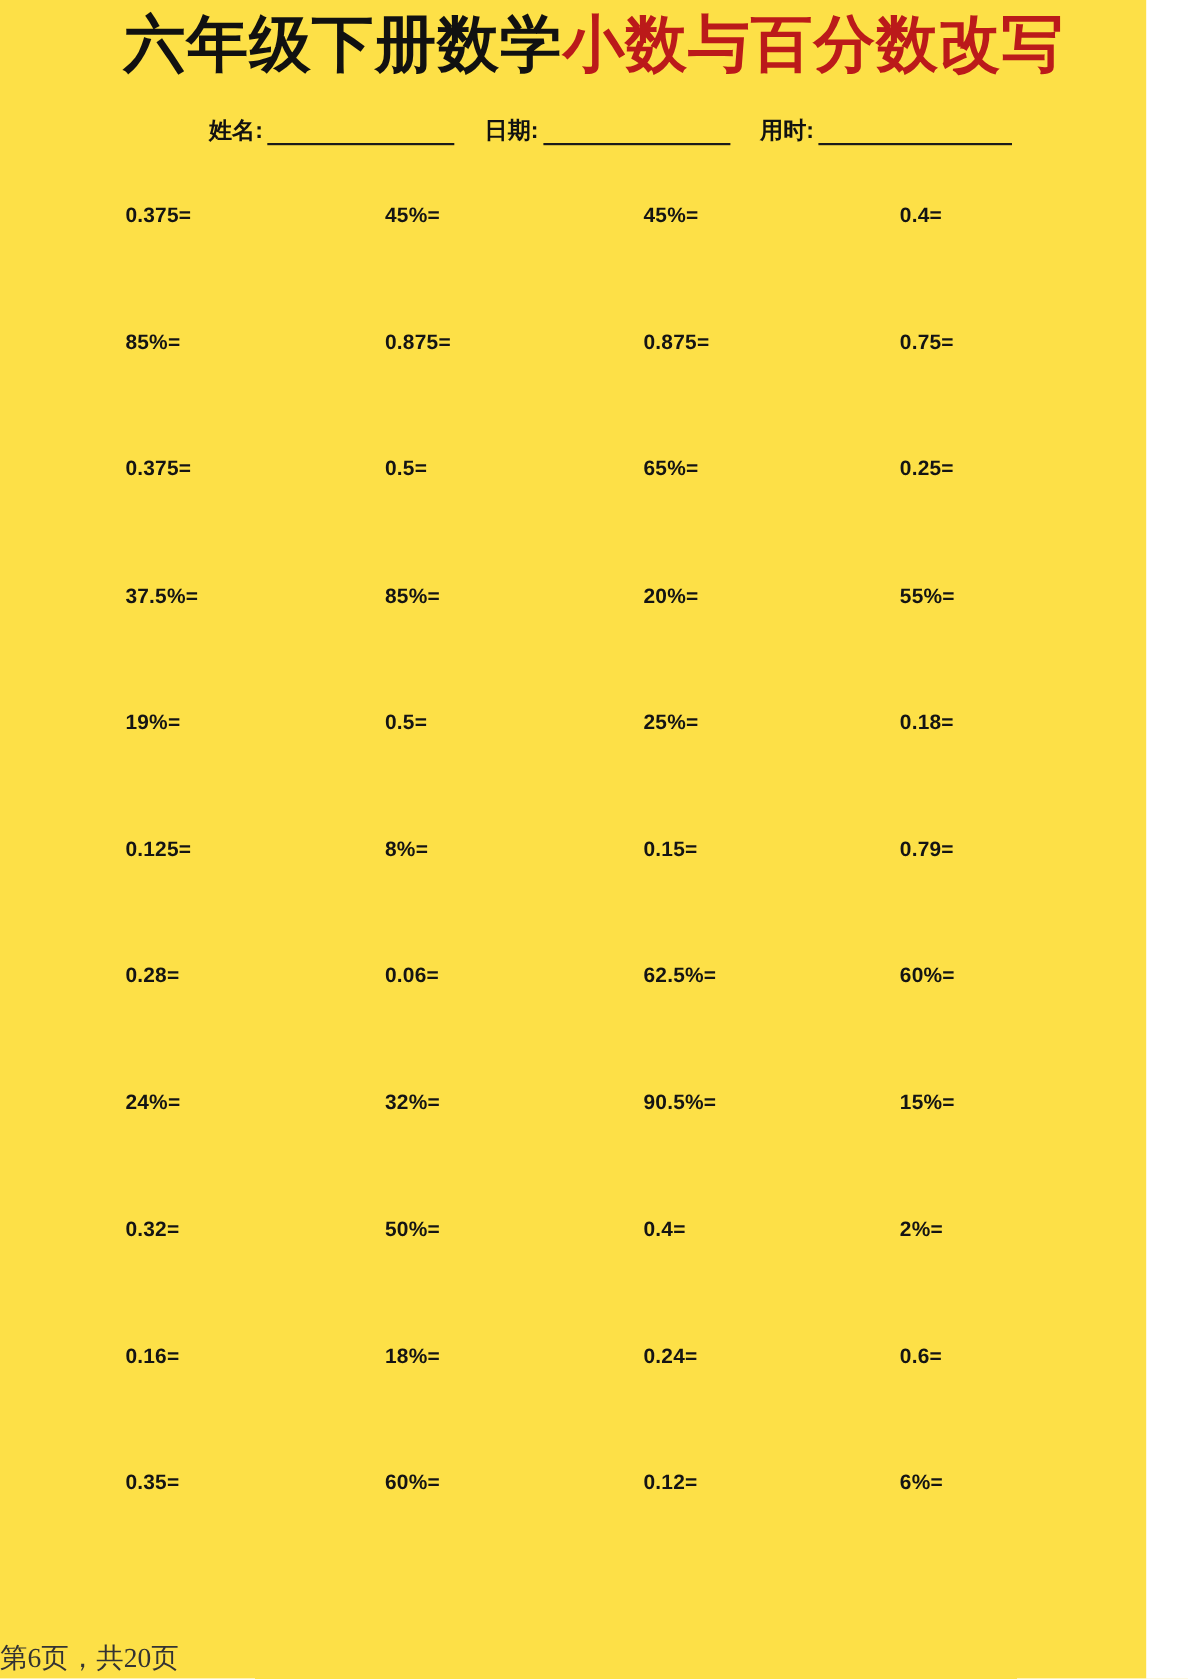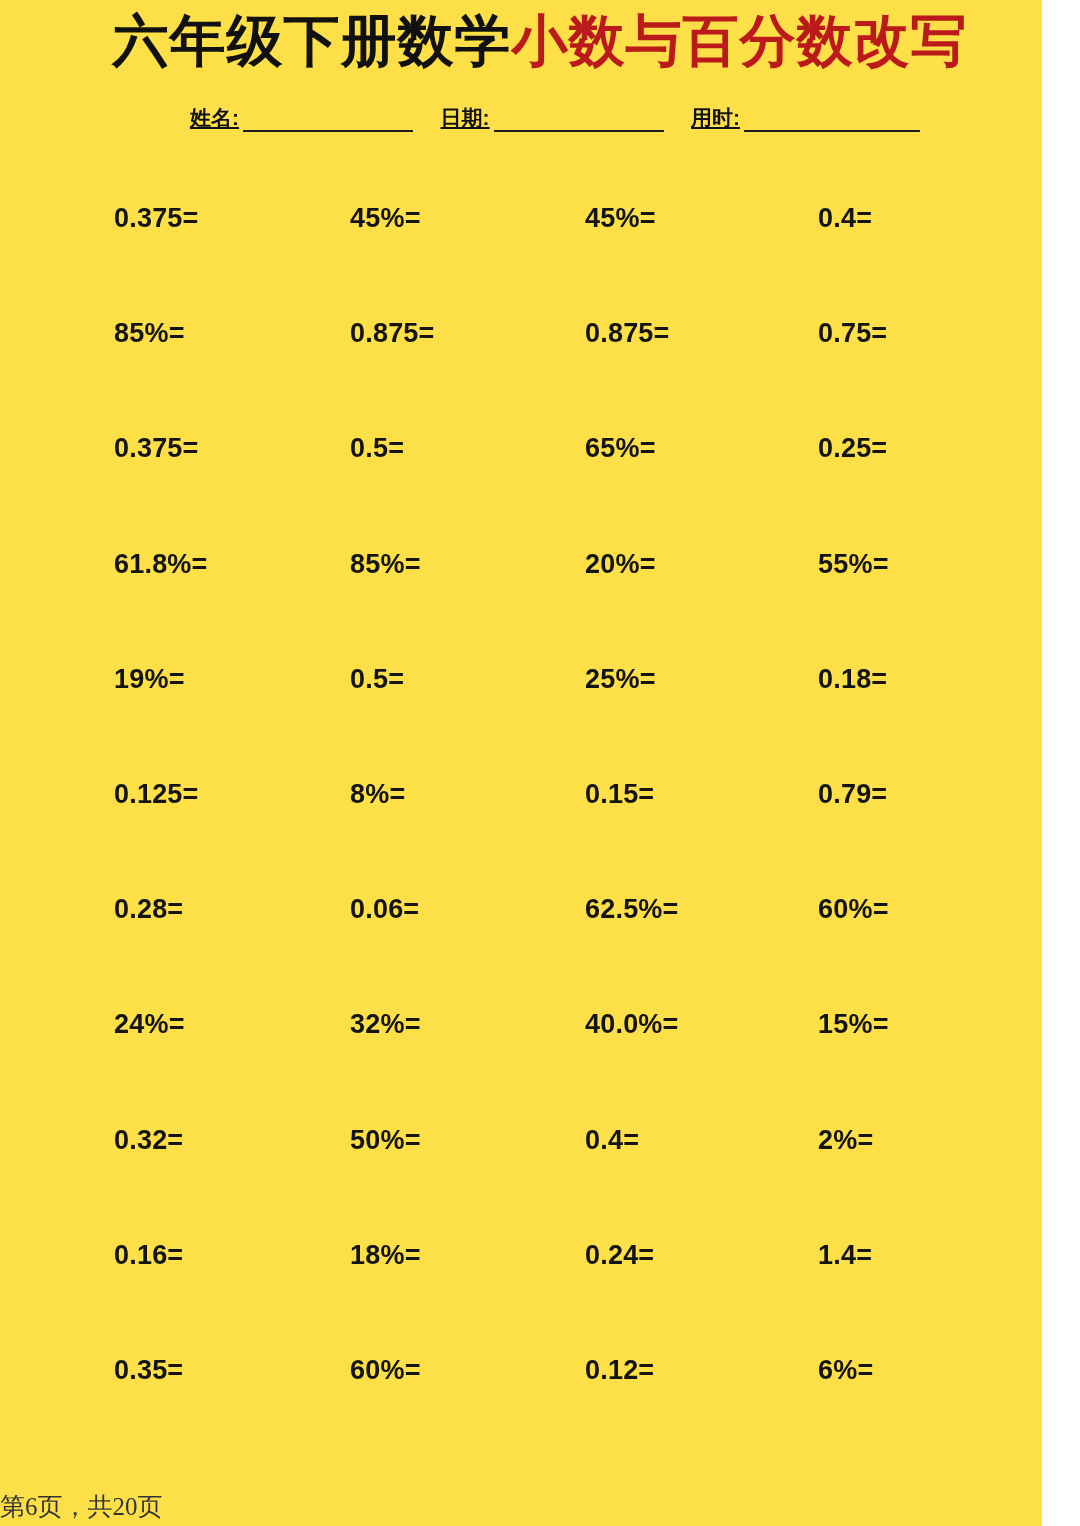--- a/index.html
+++ b/index.html
@@ -44,21 +44,20 @@
     top: 104px;
     left: 190px;
     width: 730px;
     display: flex;
     align-items: flex-end;
     justify-content: space-between;
     font-family: "Liberation Sans", "DejaVu Sans", sans-serif;
     font-size: 21px;
     font-weight: bold;
     color: #111111;
-    text-decoration: underline;
   }
   .meta-field {
     display: flex;
     align-items: flex-end;
     white-space: nowrap;
   }
   .meta-label { padding-right: 4px; }
   .meta-blank {
     display: inline-block;
     width: 170px;
@@ -86,23 +85,23 @@
     top: 186px;
     left: 0;
     width: 1080px;
   }
   .prob-row {
     position: relative;
     height: 115.2px;
   }
   .prob {
     position: absolute;
-    top: 17px;
-    font-family: "Liberation Sans", "DejaVu Sans", sans-serif;
-    font-size: 27px;
+    top: 0;
+    font-family: "Liberation Sans", "DejaVu Sans", sans-serif;
+    font-size: 19px;
     font-weight: 600;
     color: #141414;
     white-space: nowrap;
     letter-spacing: 0.2px;
   }
   .prob.c0 { left: 114px; }
   .prob.c1 { left: 350px; }
   .prob.c2 { left: 585px; }
   .prob.c3 { left: 818px; }
 
@@ -157,21 +156,21 @@
         <div class="prob c2">0.875=</div>
         <div class="prob c3">0.75=</div>
       </div>
       <div class="prob-row">
         <div class="prob c0">0.375=</div>
         <div class="prob c1">0.5=</div>
         <div class="prob c2">65%=</div>
         <div class="prob c3">0.25=</div>
       </div>
       <div class="prob-row">
-        <div class="prob c0">61.8%=</div>
+        <div class="prob c0">37.5%=</div>
         <div class="prob c1">85%=</div>
         <div class="prob c2">20%=</div>
         <div class="prob c3">55%=</div>
       </div>
       <div class="prob-row">
         <div class="prob c0">19%=</div>
         <div class="prob c1">0.5=</div>
         <div class="prob c2">25%=</div>
         <div class="prob c3">0.18=</div>
       </div>
@@ -183,34 +182,34 @@
       </div>
       <div class="prob-row">
         <div class="prob c0">0.28=</div>
         <div class="prob c1">0.06=</div>
         <div class="prob c2">62.5%=</div>
         <div class="prob c3">60%=</div>
       </div>
       <div class="prob-row">
         <div class="prob c0">24%=</div>
         <div class="prob c1">32%=</div>
-        <div class="prob c2">40.0%=</div>
+        <div class="prob c2">90.5%=</div>
         <div class="prob c3">15%=</div>
       </div>
       <div class="prob-row">
         <div class="prob c0">0.32=</div>
         <div class="prob c1">50%=</div>
         <div class="prob c2">0.4=</div>
         <div class="prob c3">2%=</div>
       </div>
       <div class="prob-row">
         <div class="prob c0">0.16=</div>
         <div class="prob c1">18%=</div>
         <div class="prob c2">0.24=</div>
-        <div class="prob c3">1.4=</div>
+        <div class="prob c3">0.6=</div>
       </div>
       <div class="prob-row">
         <div class="prob c0">0.35=</div>
         <div class="prob c1">60%=</div>
         <div class="prob c2">0.12=</div>
         <div class="prob c3">6%=</div>
       </div>
     </div>
 
   <div class="footer">第6页，共20页</div>

